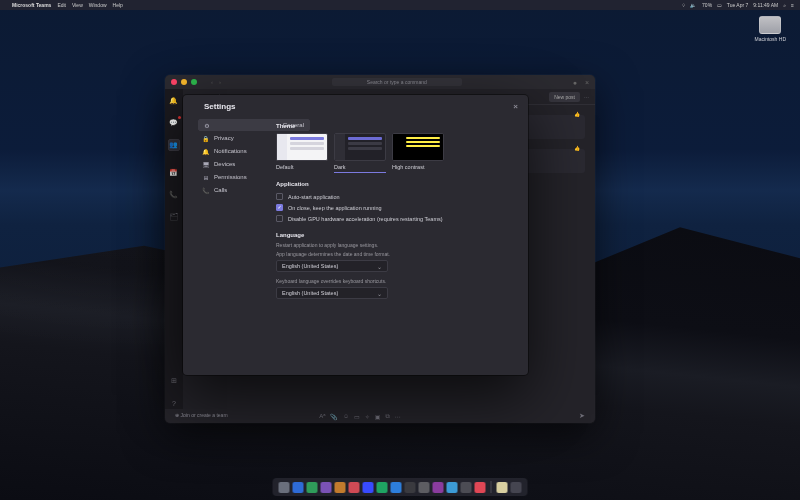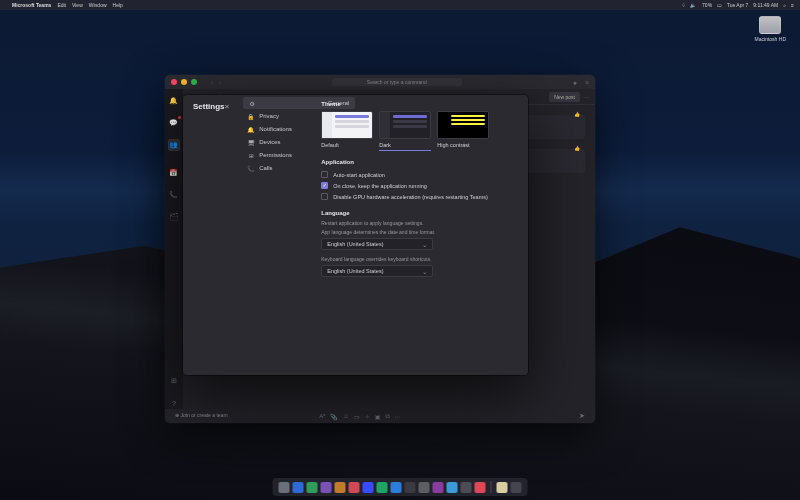--- a/index.html
+++ b/index.html
@@ -82,21 +82,21 @@
   .ch-hdr{height:16px; display:flex;align-items:center; padding:0 6px; border-bottom:1px solid #302f36; font-size:5px; color:#cfcfd6;}
   .ch-hdr .new{ margin-left:auto; background:#36353d; padding:2px 5px; border-radius:2px; color:#aaa; font-size:5px;}
   .ch-hdr .more{margin-left:4px;color:#7a7985;}
   .post{ margin:10px 10px; height:24px; background:#2a2931; border-radius:3px; position:relative;}
   .post .react{position:absolute; right:4px; top:-4px; font-size:5px;}
   
   .settings {
     position: absolute; left: 183px; top: 95px; width: 345px; height: 280px;
     background: #2b2a31; border-radius: 4px; z-index: 2;
     box-shadow: 0 20px 60px rgba(0,0,0,0.7), 0 0 0 1px rgba(0,0,0,0.4);
-    display: flex; flex-direction: row; overflow:hidden;
+    display: flex; flex-direction: column; overflow:hidden;padding-left:11px;
   }
   .settings .shdr {
     height: 22px; display:flex; align-items:center; padding: 0 10px; color:#e6e5ec;
     font-size: 8px; font-weight: 600;
   }
   .settings .shdr .x { margin-left:auto; color:#8a8994; font-size:8px; cursor:pointer;}
   .settings .sbody { flex:1; display:flex; }
   .snav { width: 74px; padding: 2px 4px; }
   .snav .it {
     display:flex; align-items:center; gap:5px; height:12px; padding:0 5px;

